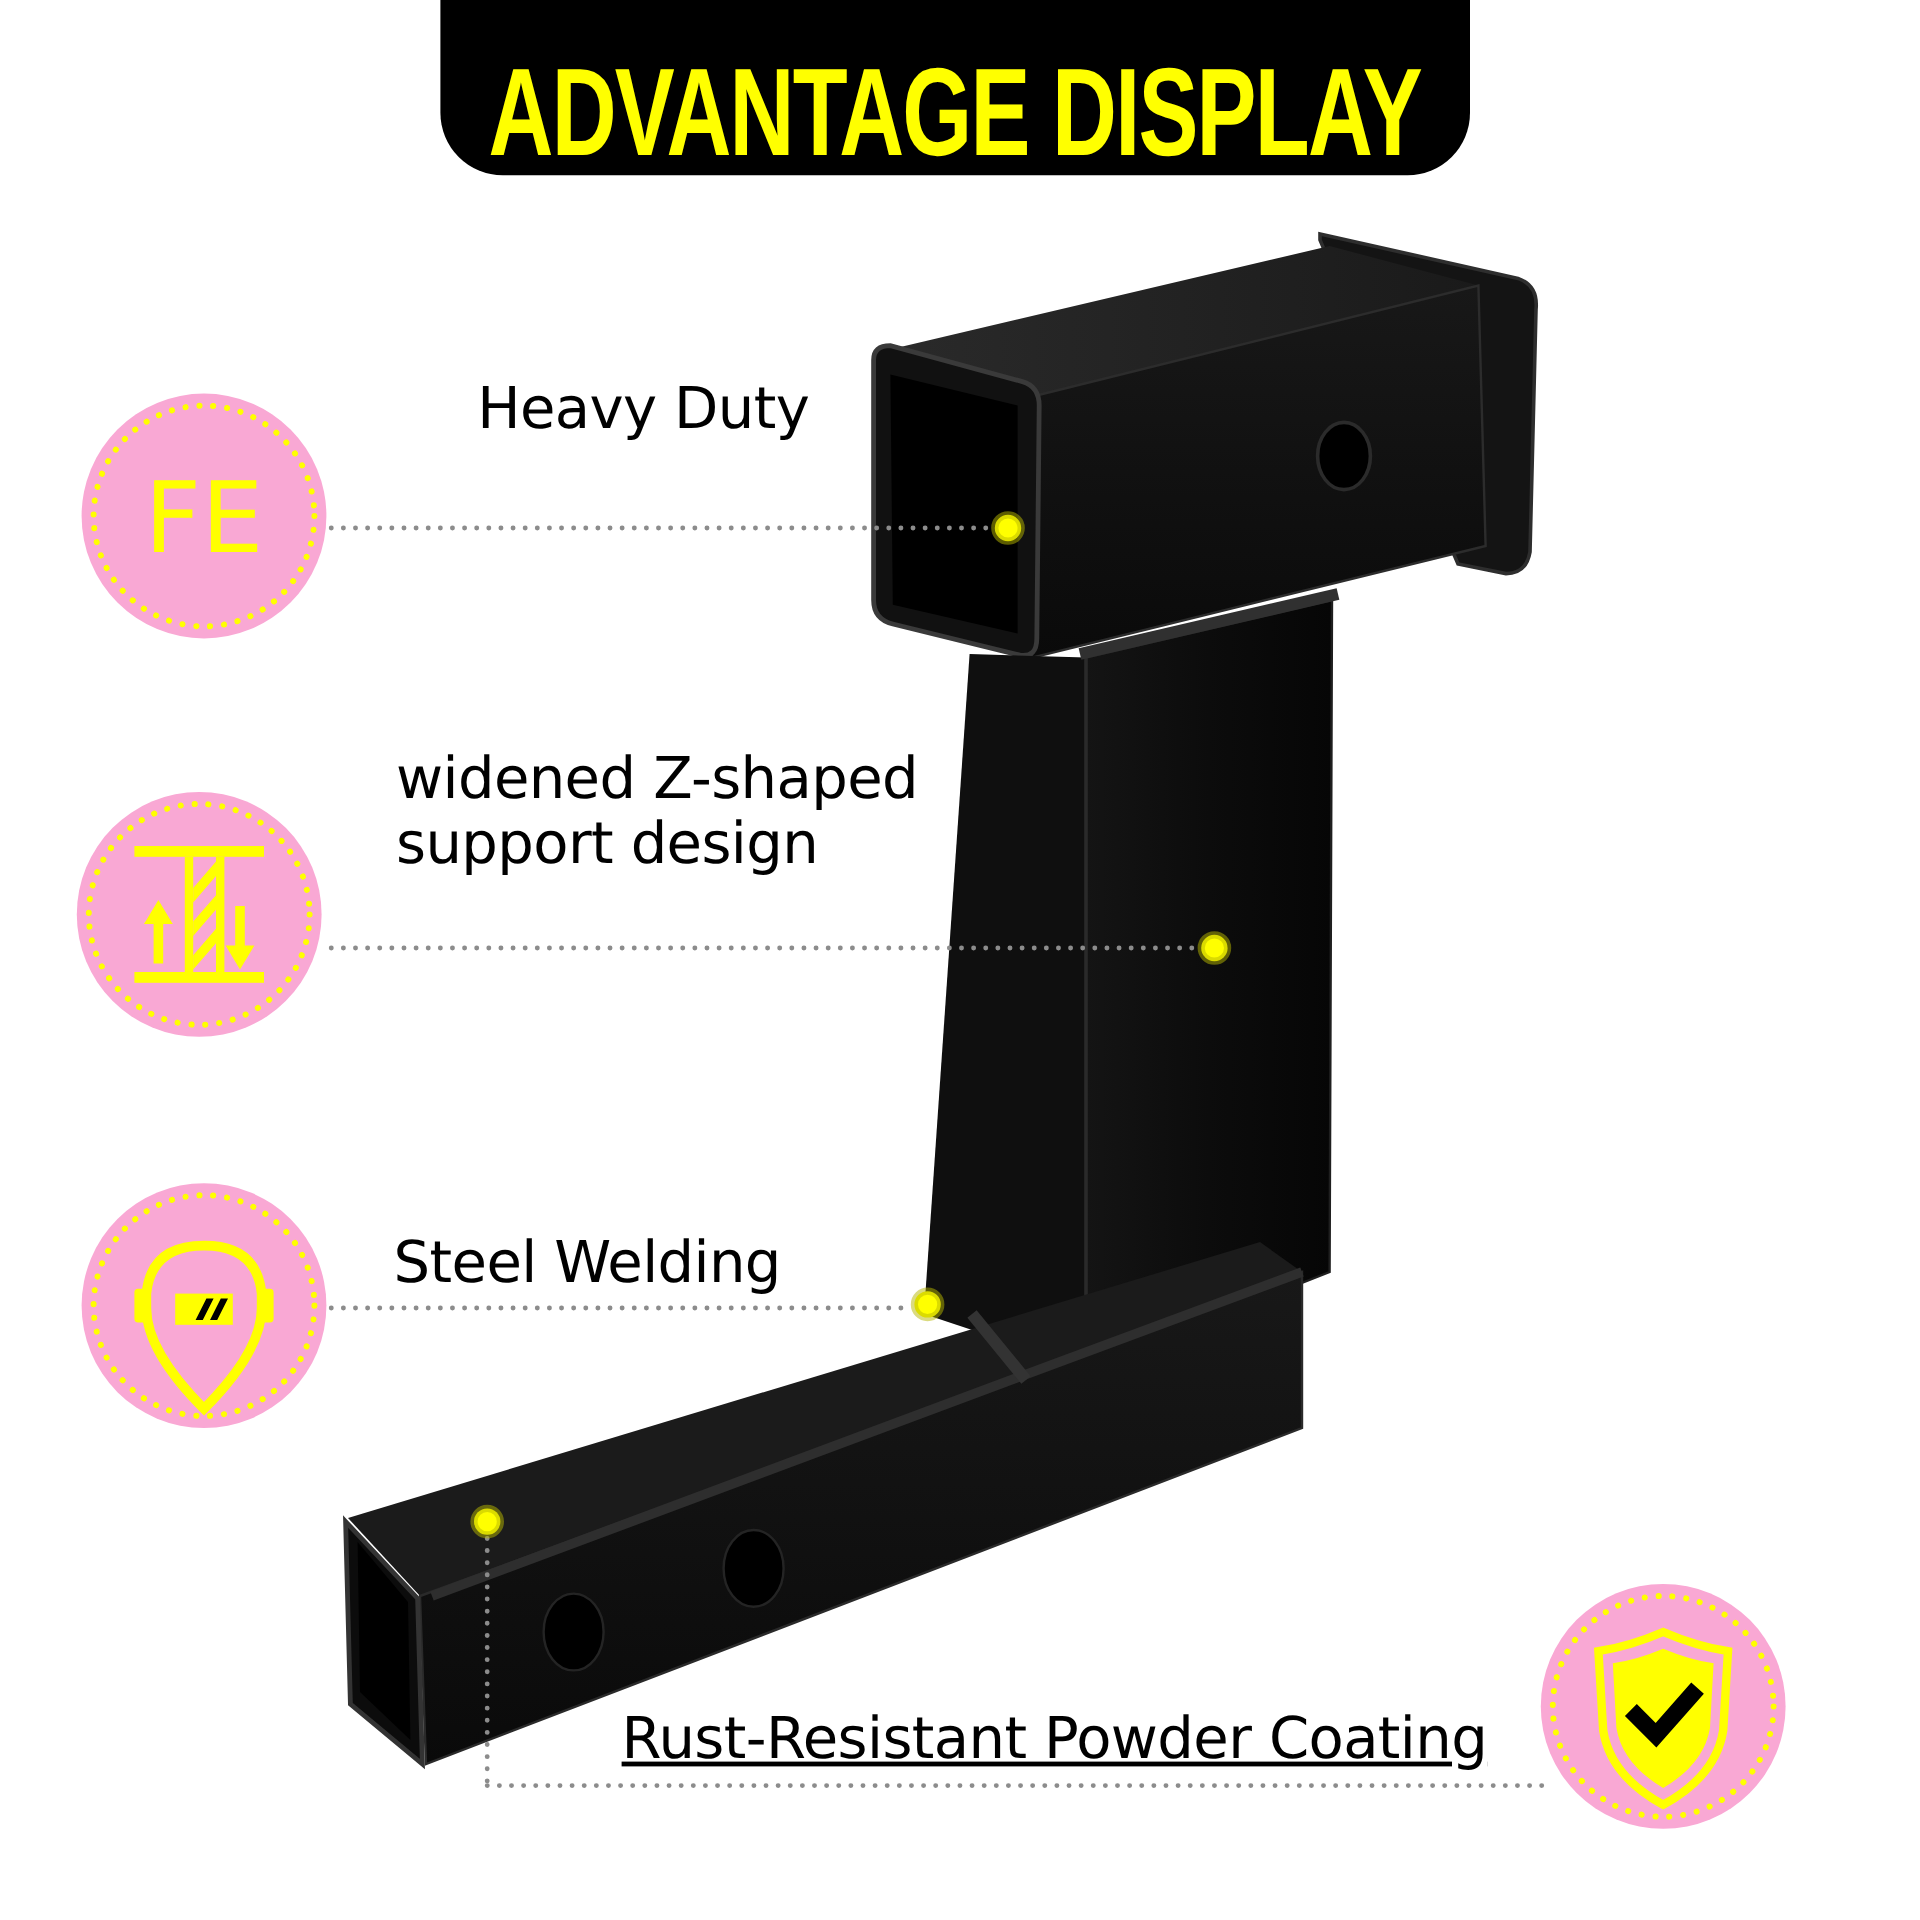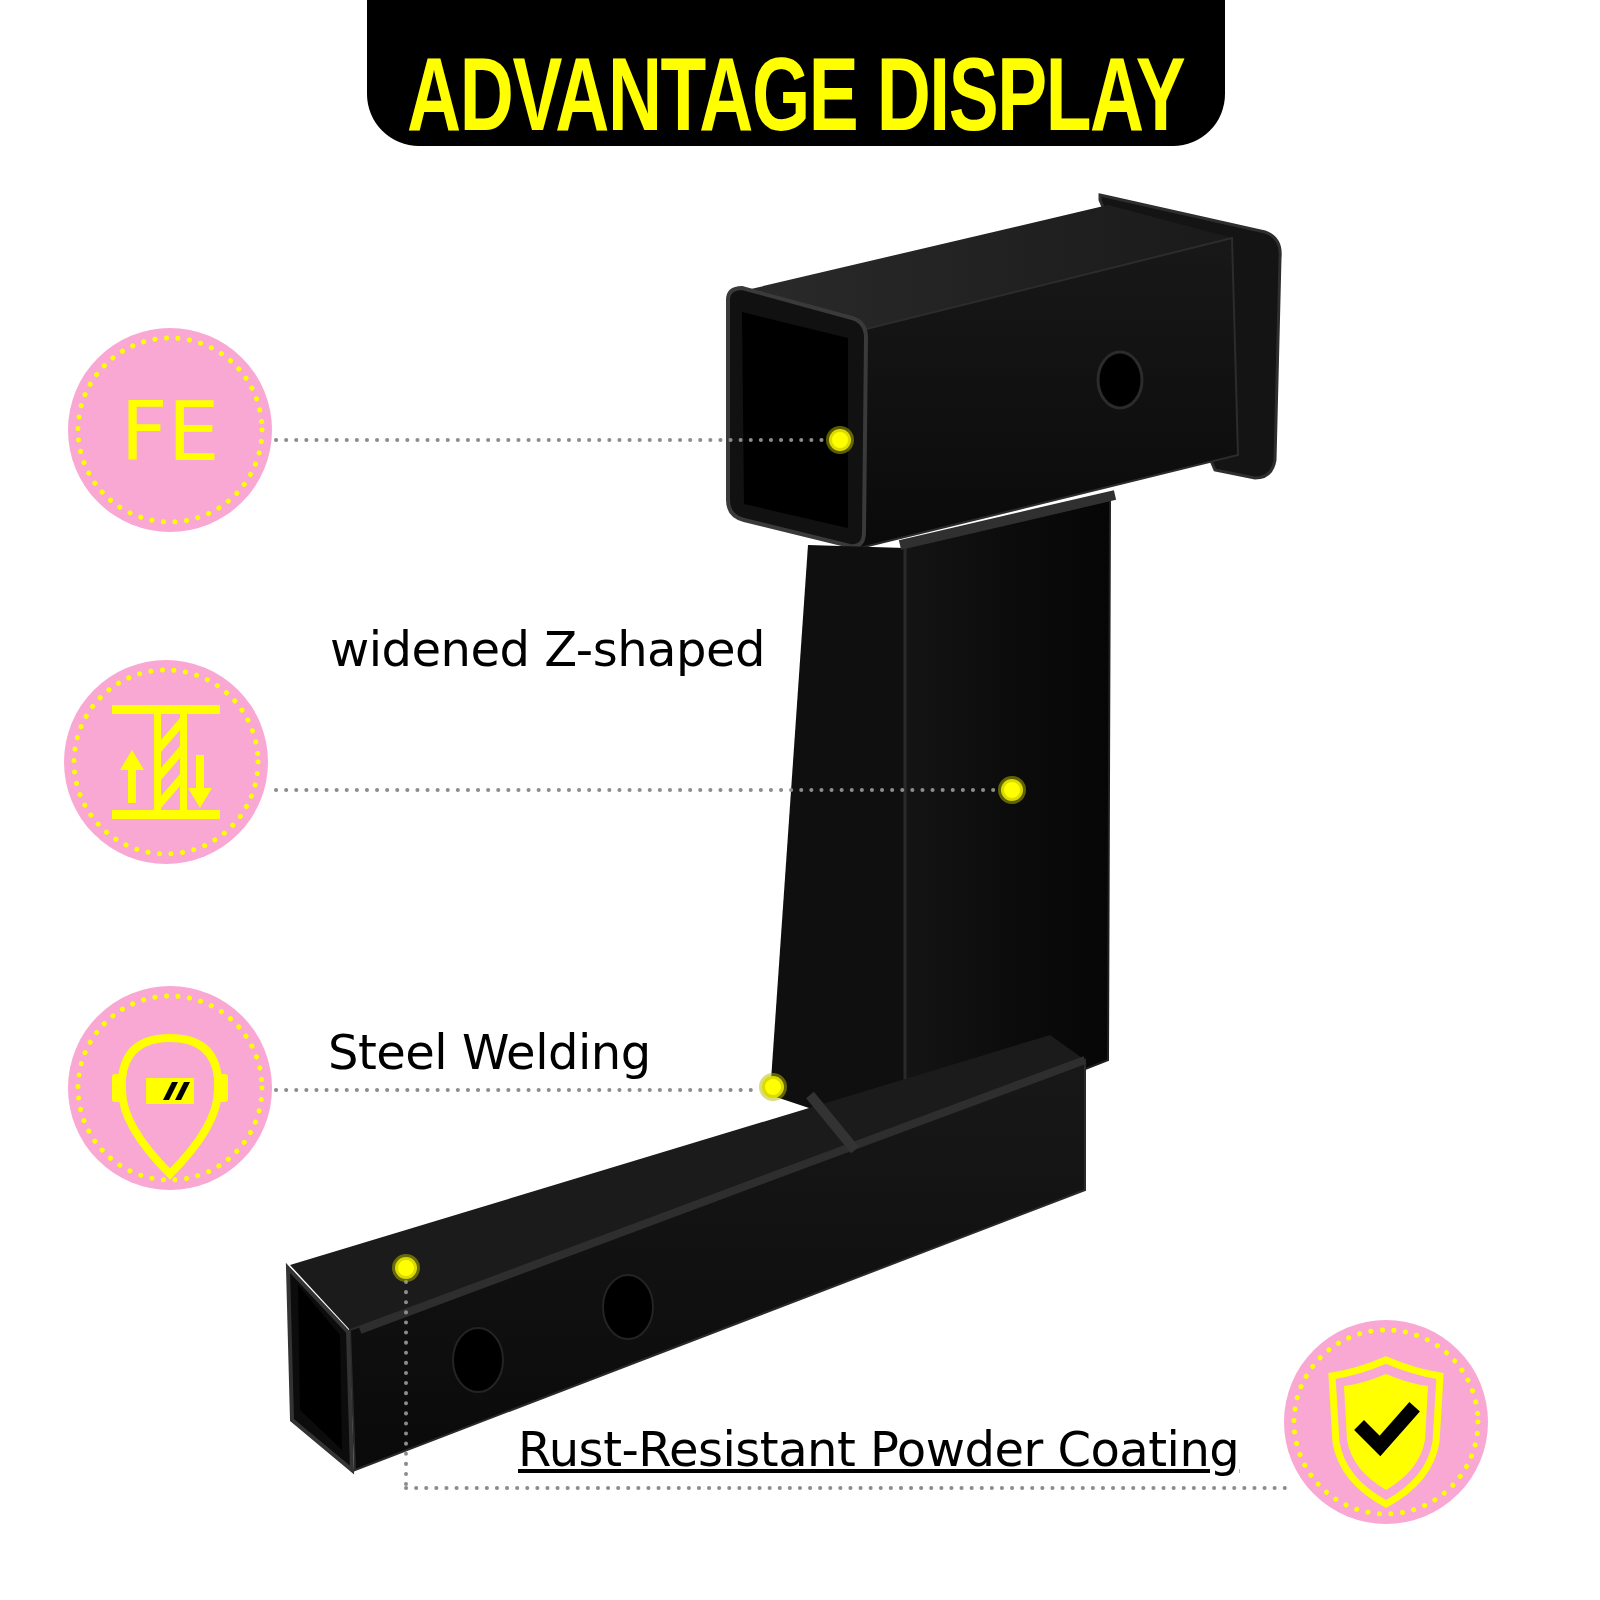--- a/index.html
+++ b/index.html
@@ -98,36 +98,38 @@
   </g>
 </svg>
 
 <div class="badge" style="left:68px; top:328px;">
   <svg width="204" height="204" viewBox="0 0 204 204">
     <circle cx="102" cy="102" r="92" fill="none" stroke="#ffff00" stroke-width="5" stroke-dasharray="0.1 11.5" stroke-linecap="round"></circle>
     <text x="102" y="132" text-anchor="middle" font-family="DejaVu Sans, sans-serif" font-size="82" fill="#ffff00">FE</text>
   </svg>
 </div>
 <div class="label center" style="left:356px; top:314px; width:360px;">
+  <div>Heavy Duty</div>
 </div>
 
 <div class="badge" style="left:64px; top:660px;">
   <svg width="204" height="204" viewBox="0 0 204 204">
     <circle cx="102" cy="102" r="92" fill="none" stroke="#ffff00" stroke-width="5" stroke-dasharray="0.1 11.5" stroke-linecap="round"></circle>
     <rect x="48" y="45" width="108" height="9" fill="#ffff00"></rect>
     <rect x="48" y="150" width="108" height="9" fill="#ffff00"></rect>
     <rect x="90" y="54" width="7" height="96" fill="#ffff00"></rect>
     <rect x="116" y="54" width="7" height="96" fill="#ffff00"></rect>
     <path d="M97 80 L116 58 L116 70 L97 92 Z M97 108 L116 86 L116 98 L97 120 Z M97 136 L116 114 L116 126 L97 148 Z" fill="#ffff00"></path>
     <path d="M68 90 L56 110 L64 110 L64 143 L72 143 L72 110 L80 110 Z" fill="#ffff00"></path>
     <path d="M136 148 L124 128 L132 128 L132 95 L140 95 L140 128 L148 128 Z" fill="#ffff00"></path>
   </svg>
 </div>
 <div class="label" style="left:330px; top:622px;">
   <div>widened Z-shaped</div>
+  <div>support design</div>
 </div>
 
 <div class="badge" style="left:68px; top:986px;">
   <svg width="204" height="204" viewBox="0 0 204 204">
     <circle cx="102" cy="102" r="92" fill="none" stroke="#ffff00" stroke-width="5" stroke-dasharray="0.1 11.5" stroke-linecap="round"></circle>
     <path d="M102 52 Q146 52 150 92 L150 104 Q150 140 102 188 Q54 140 54 104 L54 92 Q58 52 102 52 Z" fill="none" stroke="#ffff00" stroke-width="8"></path>
     <rect x="44" y="88" width="12" height="28" rx="3" fill="#ffff00"></rect>
     <rect x="148" y="88" width="12" height="28" rx="3" fill="#ffff00"></rect>
     <rect x="78" y="92" width="48" height="26" fill="#ffff00"></rect>
     <path d="M95 114 L104 96 L110 96 L101 114 Z M107 114 L116 96 L122 96 L113 114 Z" fill="#000"></path>

